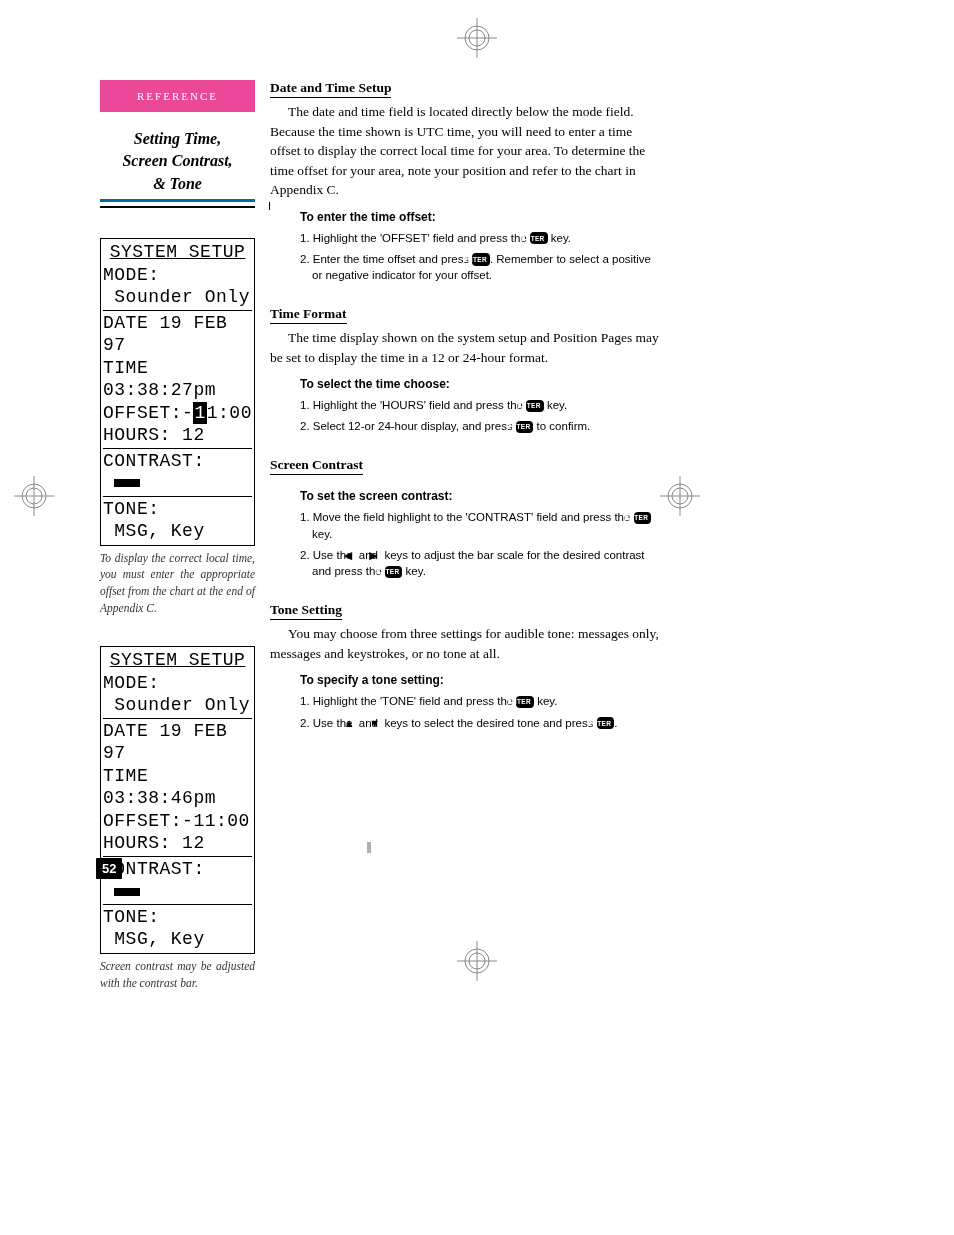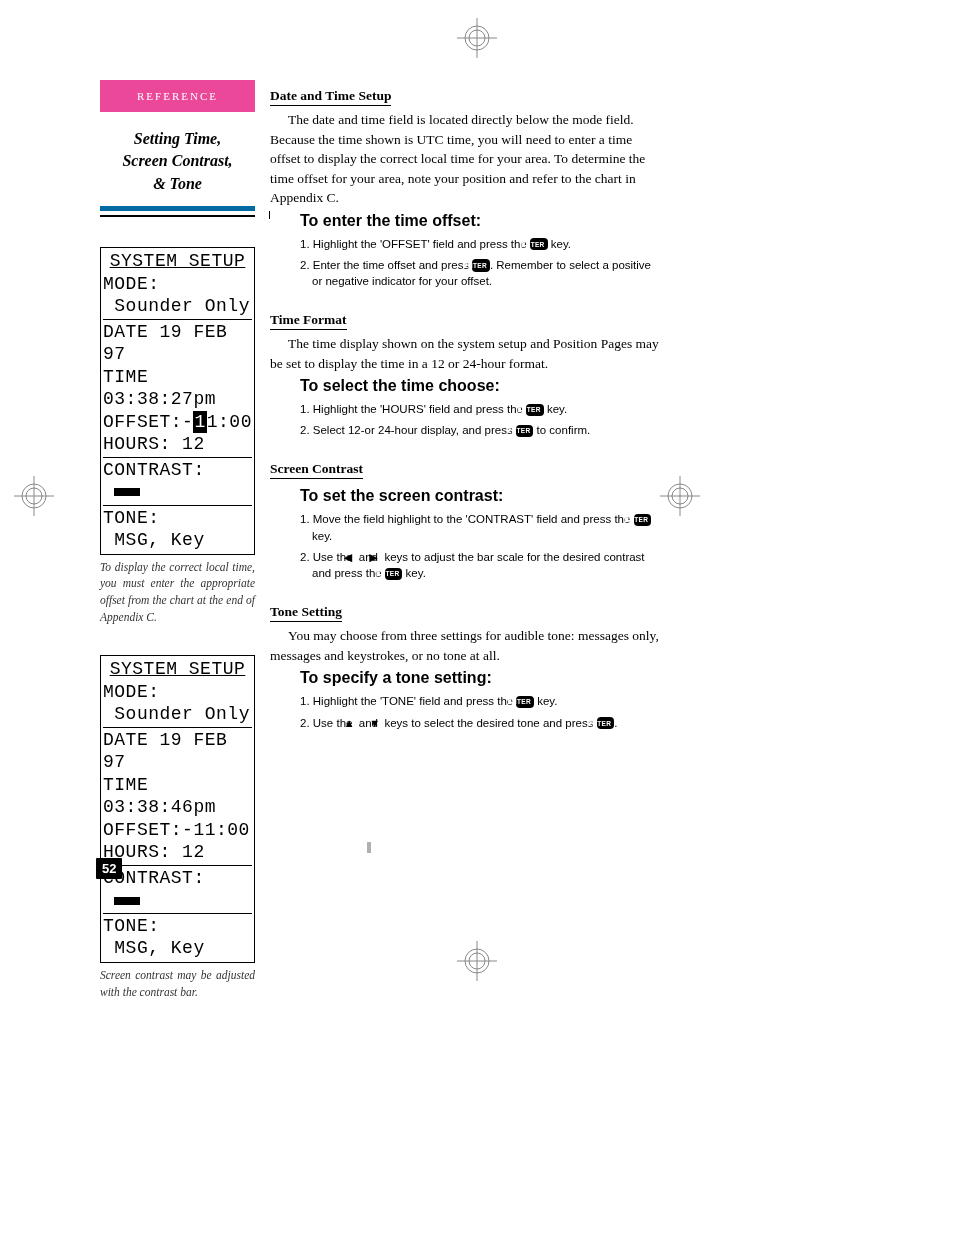--- a/index.html
+++ b/index.html
@@ -35,23 +35,23 @@
   .black-box {
     background: #ec4899;
     color: #fff;
     text-align: center;
     font-size: 11px;
     letter-spacing: 2px;
     padding: 10px 4px;
     font-family: 'Times New Roman', serif;
   }
   .title-box {
-    border-bottom: 5px solid #0369a1;
+    border-bottom: 3px solid #0369a1;
     text-align: center;
-    padding: 16px 4px 11px 4px;
+    padding: 16px 4px 4px 4px;
     font-style: italic;
     font-family: Georgia, serif;
     font-weight: bold;
     font-size: 16px;
     line-height: 1.4;
   }
   .title-rule {
     border-bottom: 2px solid #000;
     margin-top: 4px;
     position: relative;
@@ -120,32 +120,32 @@
   .section-head {
     font-family: Georgia, serif;
     font-weight: bold;
     font-size: 13.5px;
     border-bottom: 1px solid #000;
     padding-bottom: 1px;
     margin-bottom: 4px;
     margin-top: 18px;
     display: inline-block;
   }
-  .section-head.first { margin-top: 8px; }
+  .section-head.first { margin-top: 0; }
   .body-text {
     text-indent: 18px;
     font-size: 13.5px;
     line-height: 1.45;
     margin: 0 0 0 0;
   }
   .sub-head {
     font-family: Arial, Helvetica, sans-serif;
     font-weight: bold;
-    font-size: 16px;
-    margin: 4px 0 6px 30px;
+    font-size: 12px;
+    margin: 10px 0 6px 30px;
   }
   .step {
     font-family: Arial, Helvetica, sans-serif;
     font-size: 11.5px;
     margin: 5px 0 5px 42px;
     text-indent: -12px;
     line-height: 1.4;
   }
   .enter-key {
     display: inline-block;

